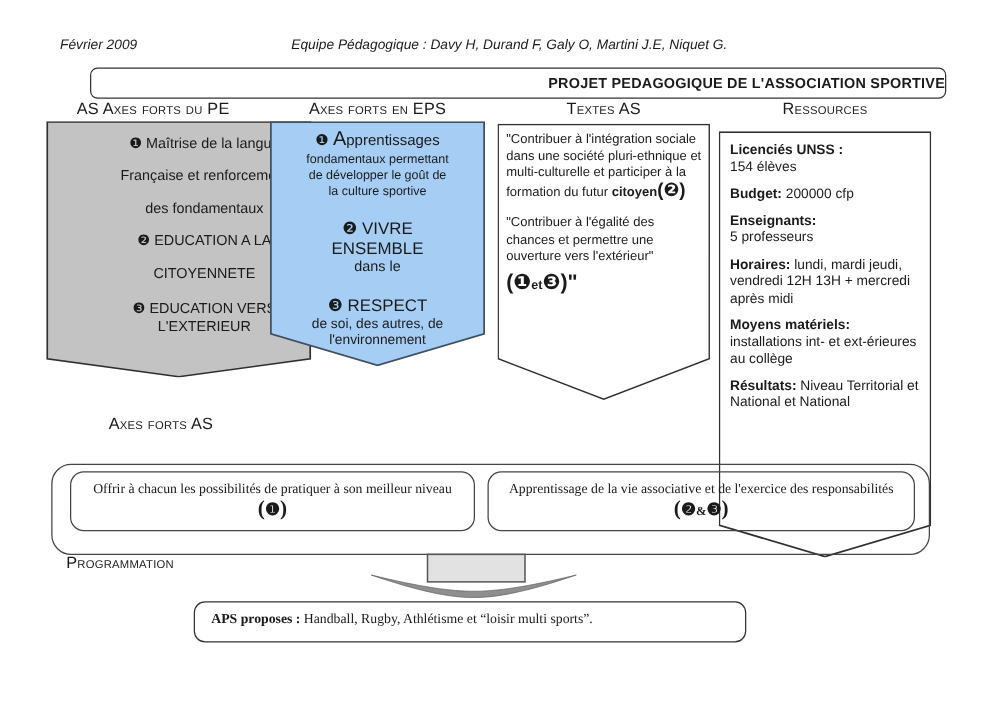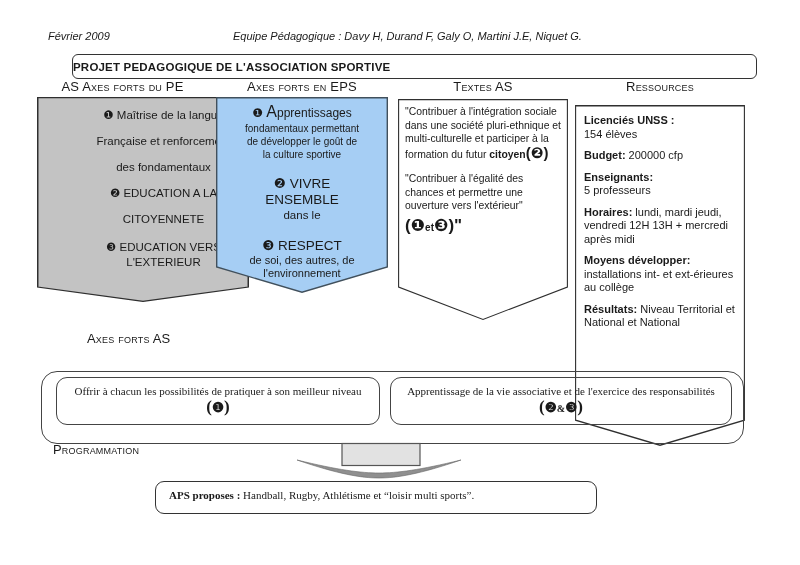--- a/index.html
+++ b/index.html
@@ -1,21 +1,21 @@
 <!DOCTYPE html>
 <html style="--pe-gray: #c3c3c3; --eps-blue: #a6cef4; --eps-border: #41505c;"><head>
 <meta charset="utf-8">
 <style>
   html,body{margin:0;padding:0;background:#fff;}
   .page{position:relative;width:800px;height:565px;background:#fff;overflow:hidden;
         font-family:"Liberation Sans","DejaVu Sans",sans-serif;color:#1a1a1a;}
   .abs{position:absolute;}
   .meta{font-size:11px;font-style:italic;white-space:nowrap;}
   .title-box{left:72px;top:54px;width:683px;height:23px;border:1.4px solid #333;border-radius:6px;
-             display:flex;align-items:center;justify-content:flex-start;}
+             display:flex;align-items:center;justify-content:flex-end;}
   .title-box span{font-size:11.5px;font-weight:bold;letter-spacing:.2px;}
   .colhead{top:79px;height:15px;font-variant:small-caps;font-size:13px;text-align:center;letter-spacing:.2px;}
   .banner{overflow:visible;}
   .banner svg{position:absolute;left:0;top:0;width:100%;height:100%;}
   .banner .content{position:relative;text-align:center;}
   .pe-shape{fill:var(--pe-gray);stroke:#2f2f2f;stroke-width:1.2;}
   .eps-shape{fill:var(--eps-blue);stroke:var(--eps-border);stroke-width:1.4;}
   .white-shape{fill:#ffffff;stroke:#2f2f2f;stroke-width:1.1;}
   
   .col-pe .content{padding:5px 9px 0;font-size:11.5px;}
@@ -118,21 +118,21 @@
           <span class="res-label res-block">Licenciés UNSS :</span>
           <span class="res-block">154 élèves</span>
         </div>
       <div class="res-entry"><span class="res-label">Budget:</span> <span>200000 cfp</span></div>
       <div class="res-entry">
           <span class="res-label res-block">Enseignants:</span>
           <span class="res-block">5 professeurs</span>
         </div>
       <div class="res-entry"><span class="res-label">Horaires:</span> <span>lundi, mardi jeudi, vendredi 12H 13H + mercredi après midi</span></div>
       <div class="res-entry">
-          <span class="res-label res-block">Moyens développer:</span>
+          <span class="res-label res-block">Moyens matériels:</span>
           <span class="res-block">installations int- et ext-érieures au collège</span>
         </div>
       <div class="res-entry"><span class="res-label">Résultats:</span> <span>Niveau Territorial et National et National</span></div>
     </div>
   </div>
 
   <div class="abs section-head" style="left:87px;top:331px;">Axes forts AS</div>
 
   <div class="abs outer-box"></div>
 

